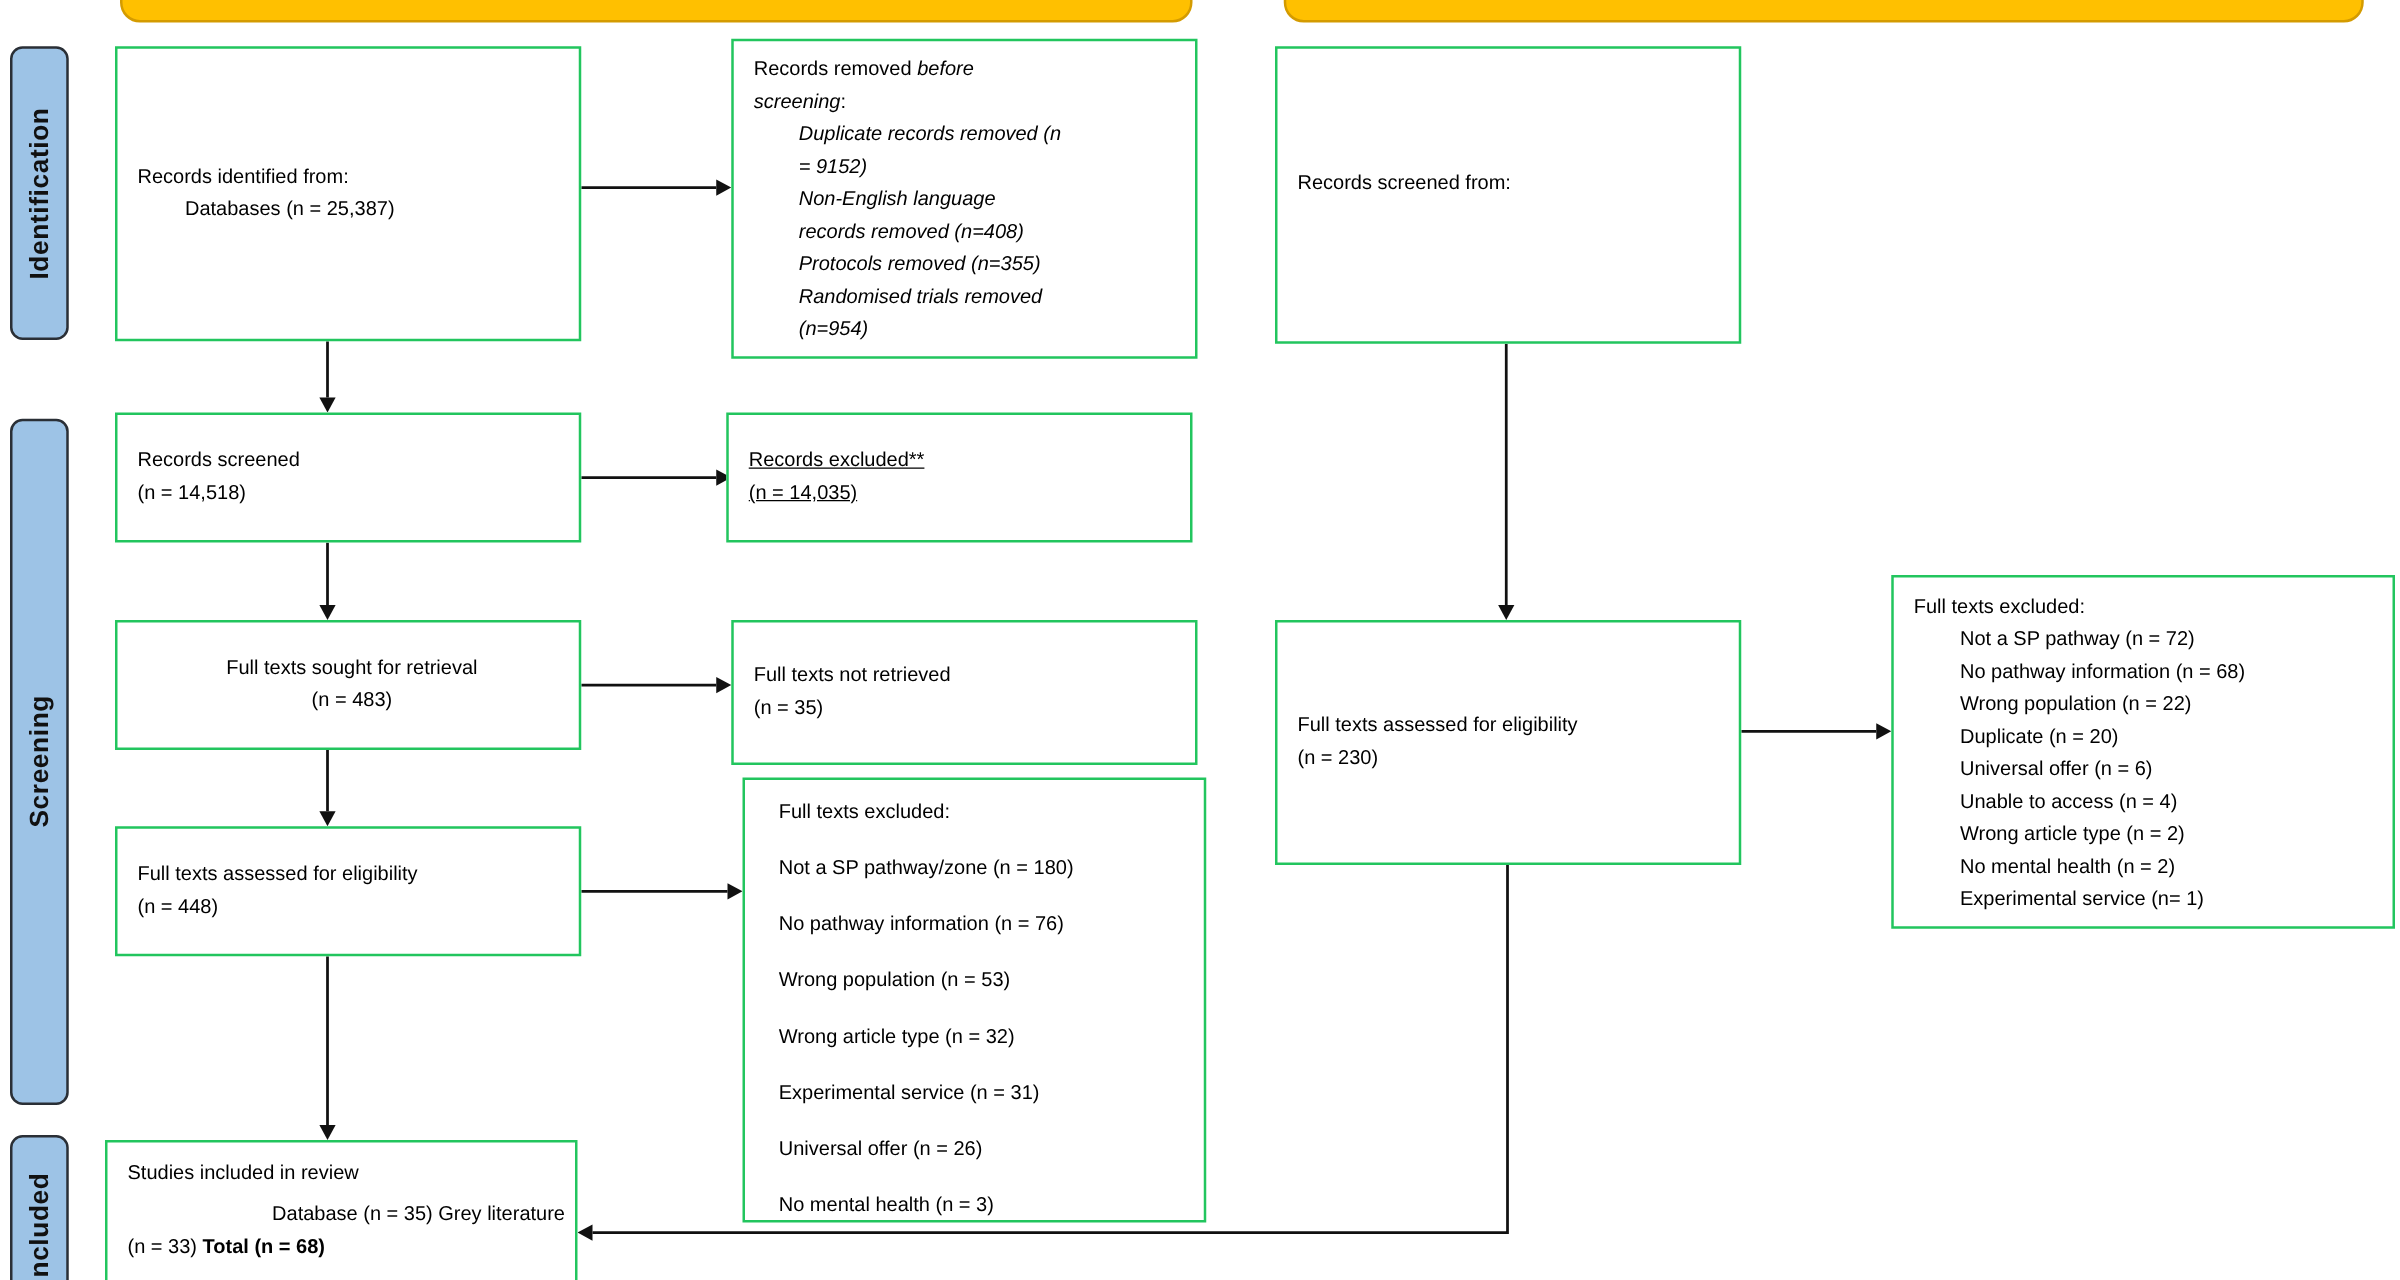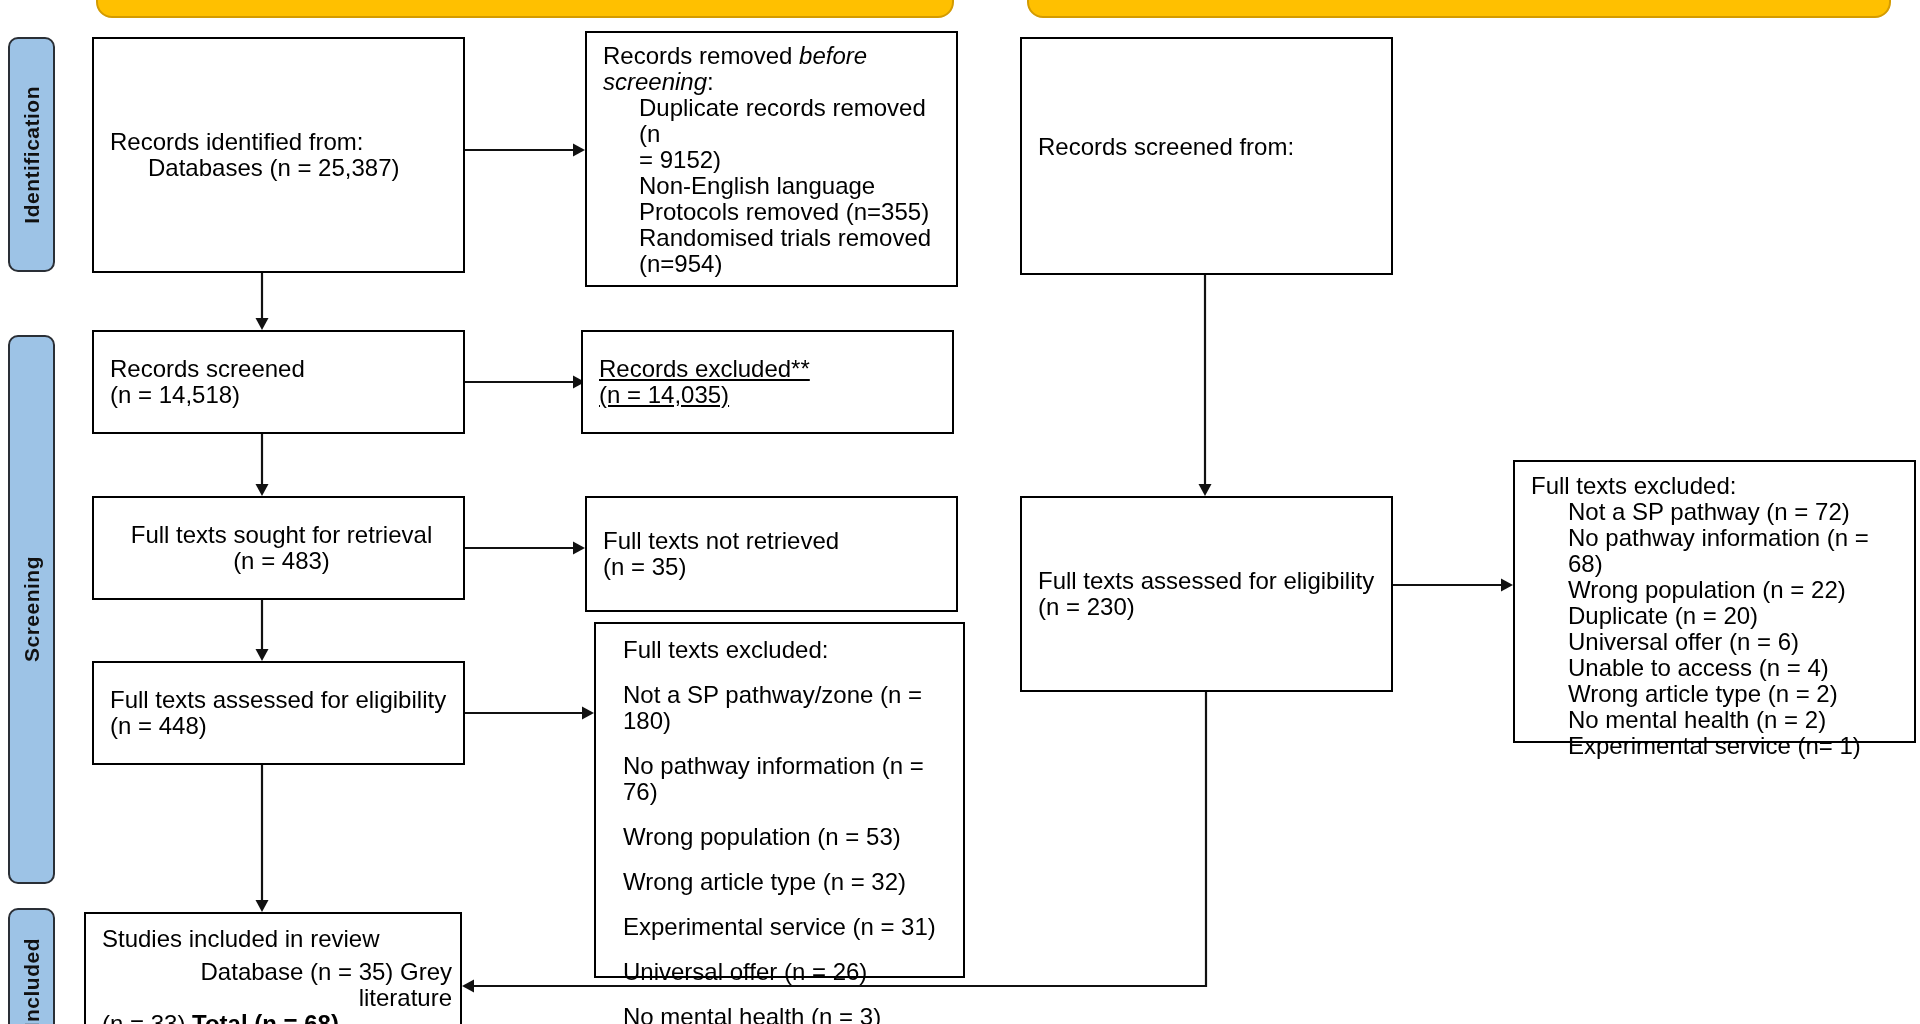--- a/index.html
+++ b/index.html
@@ -12,28 +12,28 @@
   #band-left{left:96px;width:858px;}
   #band-right{left:1027px;width:864px;}
   
   .tab{position:absolute;left:8px;width:47px;background:#9DC3E6;border:2.5px solid #2A2F36;border-radius:10px;
        box-sizing:border-box;display:flex;align-items:center;justify-content:center;}
   .tab .vlabel{writing-mode:vertical-rl;transform:rotate(180deg);font-weight:bold;font-size:21px;color:#111;letter-spacing:0.5px;white-space:nowrap;}
   #tab-identification{top:37px;height:235px;}
   #tab-screening{top:335px;height:549px;}
   #tab-included{top:908px;height:150px;}
   
-  .box{position:absolute;background:#fff;border:2px solid #000000;box-sizing:border-box;
-       font-size:24px;line-height:26px;color:#000;}
+  .box{position:absolute;background:#fff;border:2px solid #22c55e;box-sizing:border-box;
+       font-size:16px;line-height:26px;color:#000;}
   .center{display:flex;flex-direction:column;justify-content:center;padding:8px 10px 8px 16px;}
   .ind2{padding-left:38px;}
   .it{font-style:italic;}
   #box-identified{left:92px;top:37px;width:373px;height:236px;}
   #box-removed{left:585px;top:31px;width:373px;height:256px;padding:10px 8px 8px 16px;}
-  #box-removed .hang{padding-left:36px;}
+  #box-removed .hang{padding-left:36px;font-style:italic;}
   #box-websites{left:1020px;top:37px;width:373px;height:238px;padding-bottom:26px;}
   #box-screened{left:92px;top:330px;width:373px;height:104px;}
   #box-excluded-records{left:581px;top:330px;width:373px;height:104px;text-decoration:underline;}
   #box-sought{left:92px;top:496px;width:373px;height:104px;text-align:center;}
   #box-notretrieved{left:585px;top:496px;width:373px;height:116px;}
   #box-assessed{left:92px;top:661px;width:373px;height:104px;}
   #box-ft-excluded-left{left:594px;top:622px;width:371px;height:356px;padding:13px 8px 8px 27px;}
   #box-ft-excluded-left .li{margin-top:19px;}
   #box-assessed-other{left:1020px;top:496px;width:373px;height:196px;}
   #box-ft-excluded-right{left:1513px;top:460px;width:403px;height:283px;padding:11px 6px 8px 16px;}
@@ -93,20 +93,21 @@
     <div class="ind2">Databases (n = 25,387)</div>
   </div>
 
   <div class="box" id="box-removed">
     <div><span>Records removed </span><span class="it">before</span></div>
     <div><span class="it">screening</span><span>:</span></div>
     <div class="hang">
       <div>Duplicate records removed (n</div>
       <div>= 9152)</div>
       <div>Non-English language</div>
+      <div>records removed (n=408)</div>
       <div>Protocols removed (n=355)</div>
       <div>Randomised trials removed</div>
       <div>(n=954)</div>
     </div>
   </div>
 
   <div class="box center" id="box-screened">
     <div>Records screened</div>
     <div>(n = 14,518)</div>
   </div>

